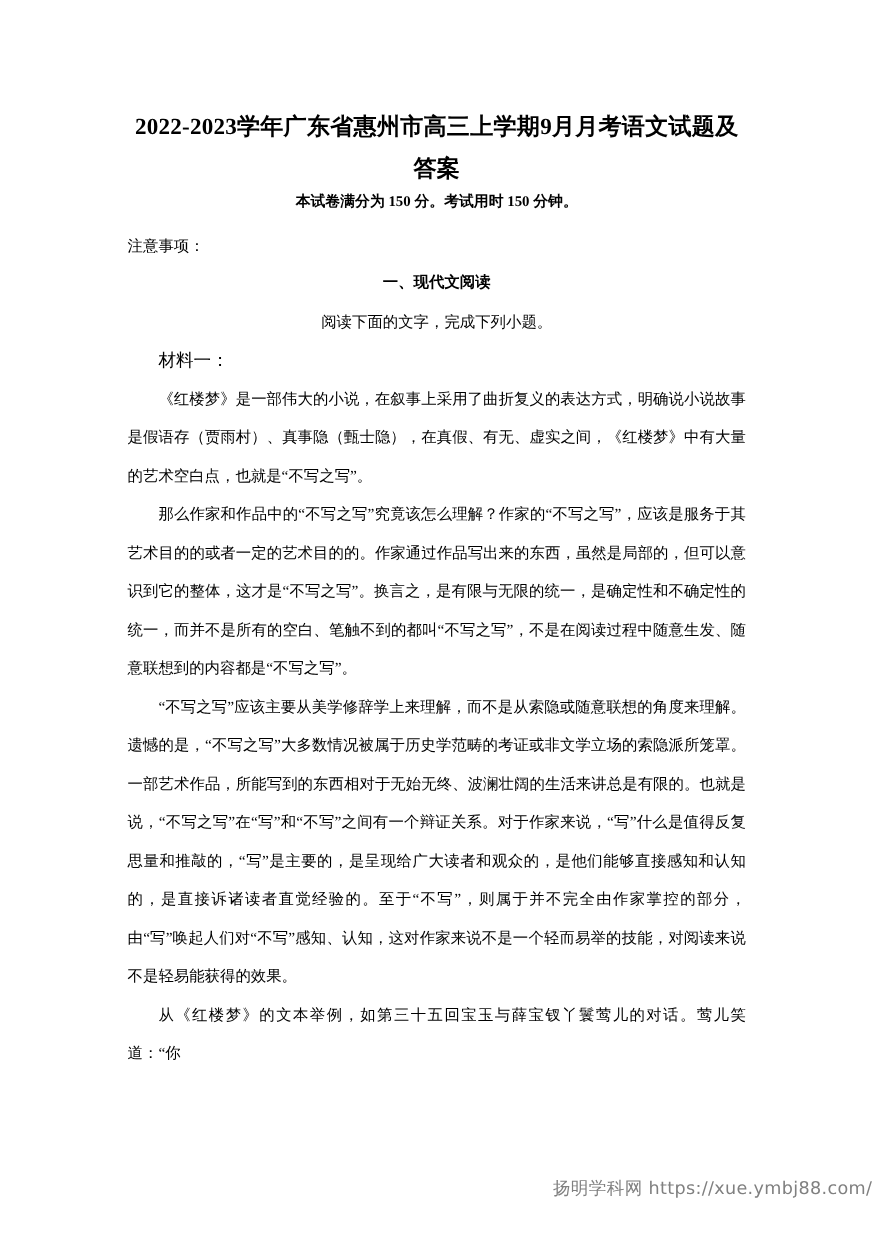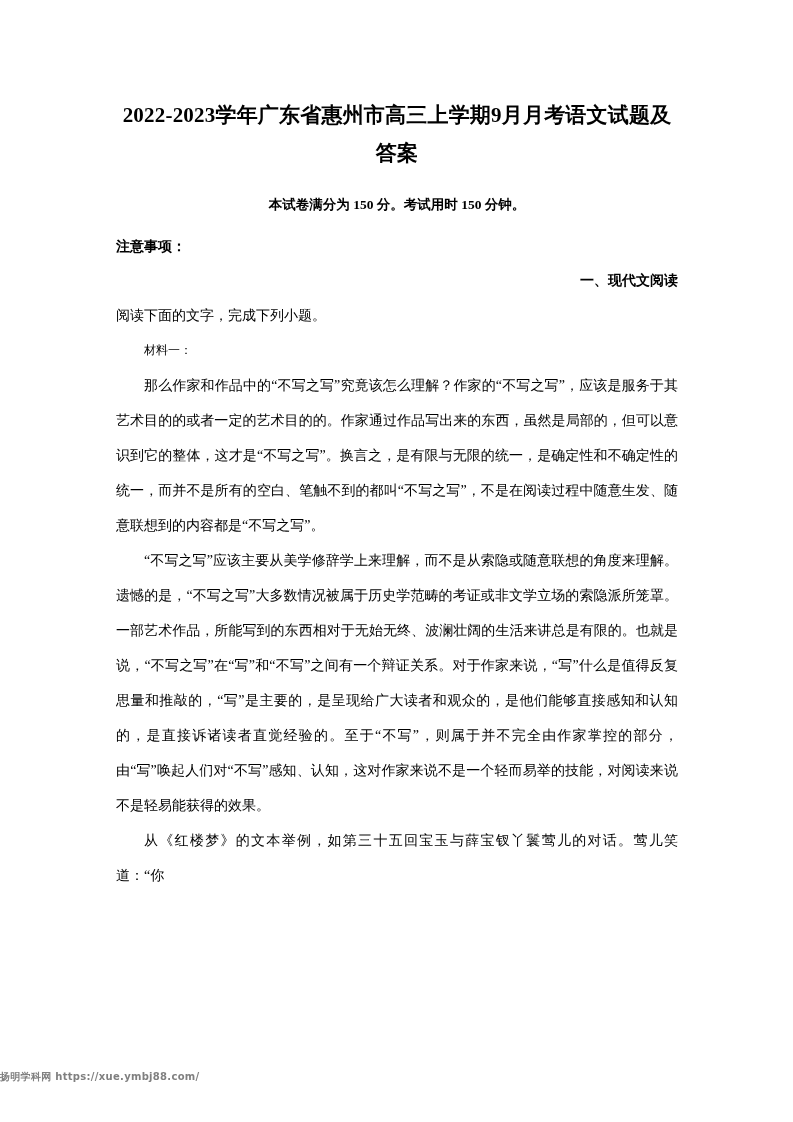--- a/index.html
+++ b/index.html
@@ -44,69 +44,69 @@
     letter-spacing: 0.2px;
     margin: 0 0 0 0;
     font-family: "Liberation Serif", "DejaVu Serif", serif;
   }
 
   .doc-subtitle {
     font-size: 13.5px;
     font-weight: 700;
     text-align: center;
     line-height: 22px;
-    margin-top: 22px;
     margin-bottom: 0;
   }
 
   
   .notice-heading {
     font-size: 14px;
-    font-weight: 700;
+    font-weight: 400;
     line-height: 33px;
     margin-top: 14px;
     text-align: left;
   }
 
   .notice-item {
     font-size: 14px;
     font-weight: 700;
     line-height: 35px;
     text-align: justify;
     text-justify: inter-ideograph;
     margin: 0;
   }
 
   
   .section-heading {
     font-size: 14px;
     font-weight: 700;
     line-height: 35px;
     margin: 0;
-    text-align: right;
+    text-align: center;
+    font-family: Liberation Mono, monospace;
   }
 
   .sub-heading {
     font-size: 14px;
     font-weight: 700;
     line-height: 35px;
     margin: 0;
     padding-left: 4px;
     text-align: left;
   }
 
   .instruction {
     font-size: 14px;
     line-height: 35px;
     margin: 0;
-    text-align: left;
+    text-align: center;
   }
 
   .material-label {
-    font-size: 12px;
+    font-size: 16px;
     line-height: 35px;
     margin: 0;
     text-indent: 28px;
     text-align: left;
   }
 
   .body-par {
     font-size: 14px;
     line-height: 35px;
     margin: 0;
@@ -114,27 +114,26 @@
     text-align: justify;
     text-justify: inter-ideograph;
   }
 
   
   .footer-watermark {
     position: absolute;
     left: 0;
     top: 1070px;
     width: 793px;
-    text-align: left;
-    font-size: 10px;
+    text-align: right;
+    font-size: 16px;
     color: #808080;
     font-family: "DejaVu Sans", "Liberation Sans", sans-serif;
     letter-spacing: 0.3px;
     white-space: nowrap;
-    font-weight: bold;
   }
 </style>
 </head>
 <body>
 
 <div class="page">
   <div class="content">
 
     <h1 class="doc-title">2022-2023学年广东省惠州市高三上学期9月月考语文试题及答案</h1>
 
@@ -144,20 +143,21 @@
 
 
 
     <div class="section-heading">一、现代文阅读</div>
 
 
     <div class="instruction">阅读下面的文字，完成下列小题。</div>
 
     <div class="material-label">材料一：</div>
 
+    <p class="body-par">《红楼梦》是一部伟大的小说，在叙事上采用了曲折复义的表达方式，明确说小说故事是假语存（贾雨村）、真事隐（甄士隐），在真假、有无、虚实之间，《红楼梦》中有大量的艺术空白点，也就是“不写之写”。</p>
 
     <p class="body-par">那么作家和作品中的“不写之写”究竟该怎么理解？作家的“不写之写”，应该是服务于其艺术目的的或者一定的艺术目的的。作家通过作品写出来的东西，虽然是局部的，但可以意识到它的整体，这才是“不写之写”。换言之，是有限与无限的统一，是确定性和不确定性的统一，而并不是所有的空白、笔触不到的都叫“不写之写”，不是在阅读过程中随意生发、随意联想到的内容都是“不写之写”。</p>
 
     <p class="body-par">“不写之写”应该主要从美学修辞学上来理解，而不是从索隐或随意联想的角度来理解。遗憾的是，“不写之写”大多数情况被属于历史学范畴的考证或非文学立场的索隐派所笼罩。一部艺术作品，所能写到的东西相对于无始无终、波澜壮阔的生活来讲总是有限的。也就是说，“不写之写”在“写”和“不写”之间有一个辩证关系。对于作家来说，“写”什么是值得反复思量和推敲的，“写”是主要的，是呈现给广大读者和观众的，是他们能够直接感知和认知的，是直接诉诸读者直觉经验的。至于“不写”，则属于并不完全由作家掌控的部分，由“写”唤起人们对“不写”感知、认知，这对作家来说不是一个轻而易举的技能，对阅读来说不是轻易能获得的效果。</p>
 
     <p class="body-par">从《红楼梦》的文本举例，如第三十五回宝玉与薛宝钗丫鬟莺儿的对话。莺儿笑道：“你</p>
 
   </div>
 
   <div class="footer-watermark">扬明学科网 https://xue.ymbj88.com/</div>

